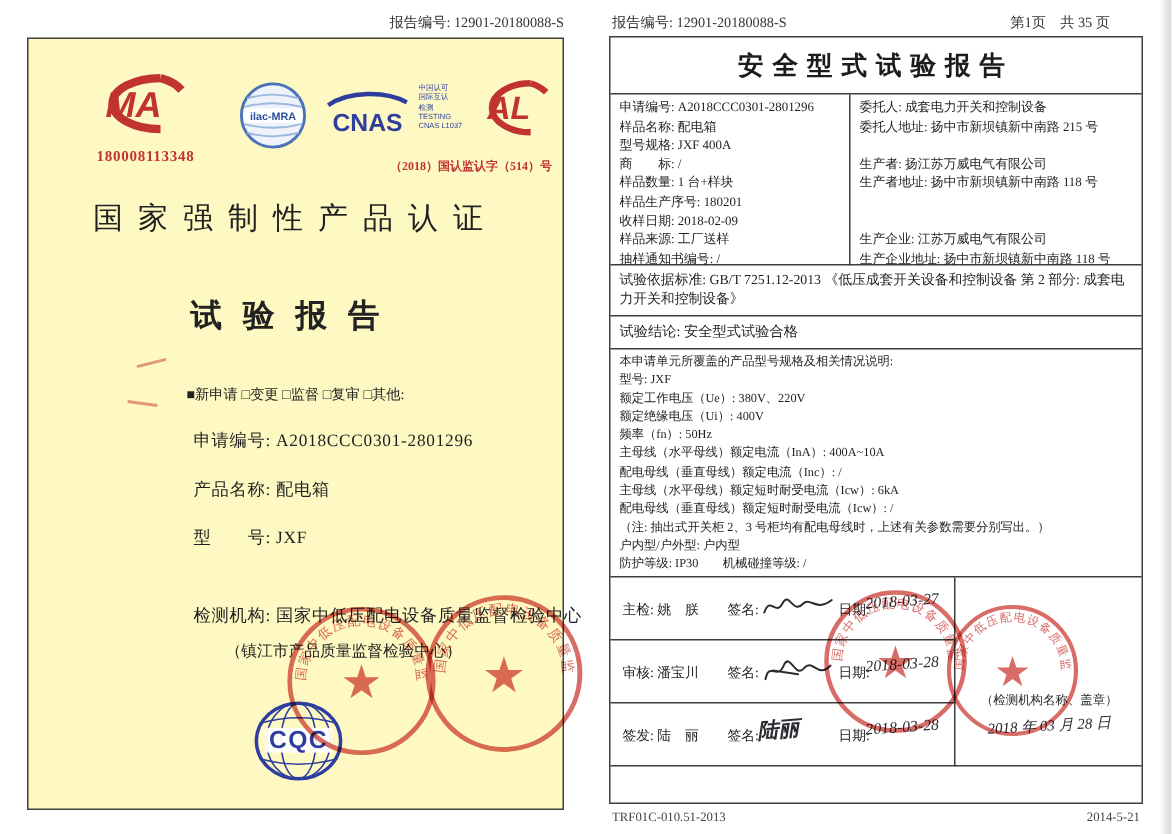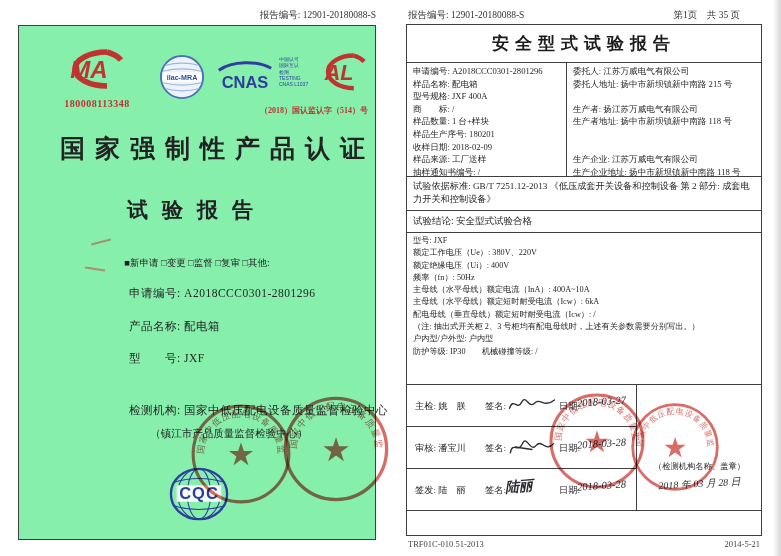--- a/index.html
+++ b/index.html
@@ -6,31 +6,31 @@
   html,body { width:781px; height:556px; }
   body {
     position:relative; width:781px; height:556px; overflow:hidden;
     background:#ffffff; font-family:"Liberation Serif","DejaVu Serif",serif;
     color:#2e2e2e;
   }
   .abs { position:absolute; }
 
   
   .lp-report-no { left:18px; top:9px; width:358px; text-align:right; font-size:9.5px; color:#333; }
-  .lp-box { left:18px; top:25px; width:358px; height:515px; border:1.6px solid #3f3f3f; background:#86efac; }
+  .lp-box { left:18px; top:25px; width:358px; height:515px; border:1.6px solid #3f3f3f; background:#fef9c3; }
 
   .cma-wrap { left:28px; top:20px; width:100px; }
   .cma-num { font-size:10px; font-weight:bold; color:#c03330; letter-spacing:.5px; margin-top:2px; text-align:center; }
   .ilac-wrap { left:140px; top:28px; }
   .cnas-wrap { left:194px; top:33px; }
   .cnas-side { left:260px; top:30px; font-size:5px; line-height:1.25; color:#2f3e9e; font-family:"Liberation Sans",sans-serif; }
   .cal-wrap { left:290px; top:22px; }
   .cal-caption { left:232px; top:79px; width:126px; text-align:center; font-size:8px; font-weight:bold; color:#c03330; }
 
-  .lp-title1 { left:0; top:106px; width:100%; text-align:right; font-size:25px; font-weight:bold; letter-spacing:10px; color:#222; }
+  .lp-title1 { left:0; top:106px; width:100%; text-align:center; font-size:20px; font-weight:normal; letter-spacing:10px; color:#222; }
   .lp-title2 { left:0; top:170px; width:100%; text-align:center; font-size:21px; font-weight:bold; letter-spacing:14px; color:#222; }
   .lp-checkboxes { left:0; top:231px; width:100%; text-align:center; font-size:9.5px; color:#222; }
 
   .lp-field { left:110px; font-size:11.5px; color:#1f1f1f; letter-spacing:.5px; white-space:nowrap; }
   .lp-f0 { top:260px; } .lp-f1 { top:293px; } .lp-f2 { top:325px; } .lp-f3 { top:377px; }
   .lp-agency-sub { left:95px; top:401px; width:230px; text-align:center; font-size:10.5px; color:#1f1f1f; }
   .cqc-wrap { left:149px; top:437px; }
 
   .scribble { border-top:2px solid rgba(199,52,48,.5); width:20px; }
   .scr1 { left:72px; top:215px; transform:rotate(-14deg); }
@@ -204,41 +204,43 @@
       <div class="info-line">样品名称: 配电箱</div>
       <div class="info-line">型号规格: JXF 400A</div>
       <div class="info-line">商　　标: /</div>
       <div class="info-line">样品数量: 1 台+样块</div>
       <div class="info-line">样品生产序号: 180201</div>
       <div class="info-line">收样日期: 2018-02-09</div>
       <div class="info-line">样品来源: 工厂送样</div>
       <div class="info-line">抽样通知书编号: /</div>
     </div>
     <div class="abs rp-info-right">
-      <div class="info-line">委托人: 江苏万威电气有限公司</div>
+      <div class="info-line">委托人: 成套电力开关和控制设备</div>
       <div class="info-line">委托人地址: 扬中市新坝镇新中南路 215 号</div>
       <div class="info-line">&nbsp;</div>
       <div class="info-line">生产者: 扬江苏万威电气有限公司</div>
       <div class="info-line">生产者地址: 扬中市新坝镇新中南路 118 号</div>
       <div class="info-line">&nbsp;</div>
       <div class="info-line">&nbsp;</div>
       <div class="info-line">生产企业: 江苏万威电气有限公司</div>
       <div class="info-line">生产企业地址: 扬中市新坝镇新中南路 118 号</div>
     </div>
   </div>
 
   <div class="abs rp-standard">试验依据标准: GB/T 7251.12-2013 《低压成套开关设备和控制设备 第 2 部分: 成套电力开关和控制设备》</div>
   <div class="abs rp-conclusion">试验结论: 安全型式试验合格</div>
 
   <div class="abs rp-desc">
+    <div class="desc-line">本申请单元所覆盖的产品型号规格及相关情况说明:</div>
     <div class="desc-line">型号: JXF</div>
     <div class="desc-line">额定工作电压（Ue）: 380V、220V</div>
     <div class="desc-line">额定绝缘电压（Ui）: 400V</div>
     <div class="desc-line">频率（fn）: 50Hz</div>
     <div class="desc-line">主母线（水平母线）额定电流（InA）: 400A~10A</div>
+    <div class="desc-line">配电母线（垂直母线）额定电流（Inc）: /</div>
     <div class="desc-line">主母线（水平母线）额定短时耐受电流（Icw）: 6kA</div>
     <div class="desc-line">配电母线（垂直母线）额定短时耐受电流（Icw）: /</div>
     <div class="desc-line">（注: 抽出式开关柜 2、3 号柜均有配电母线时，上述有关参数需要分别写出。）</div>
     <div class="desc-line">户内型/户外型: 户内型</div>
     <div class="desc-line">防护等级: IP30　　机械碰撞等级: /</div>
   </div>
 
   <div class="abs rp-sig-area">
     <div class="abs sig-left">
 

